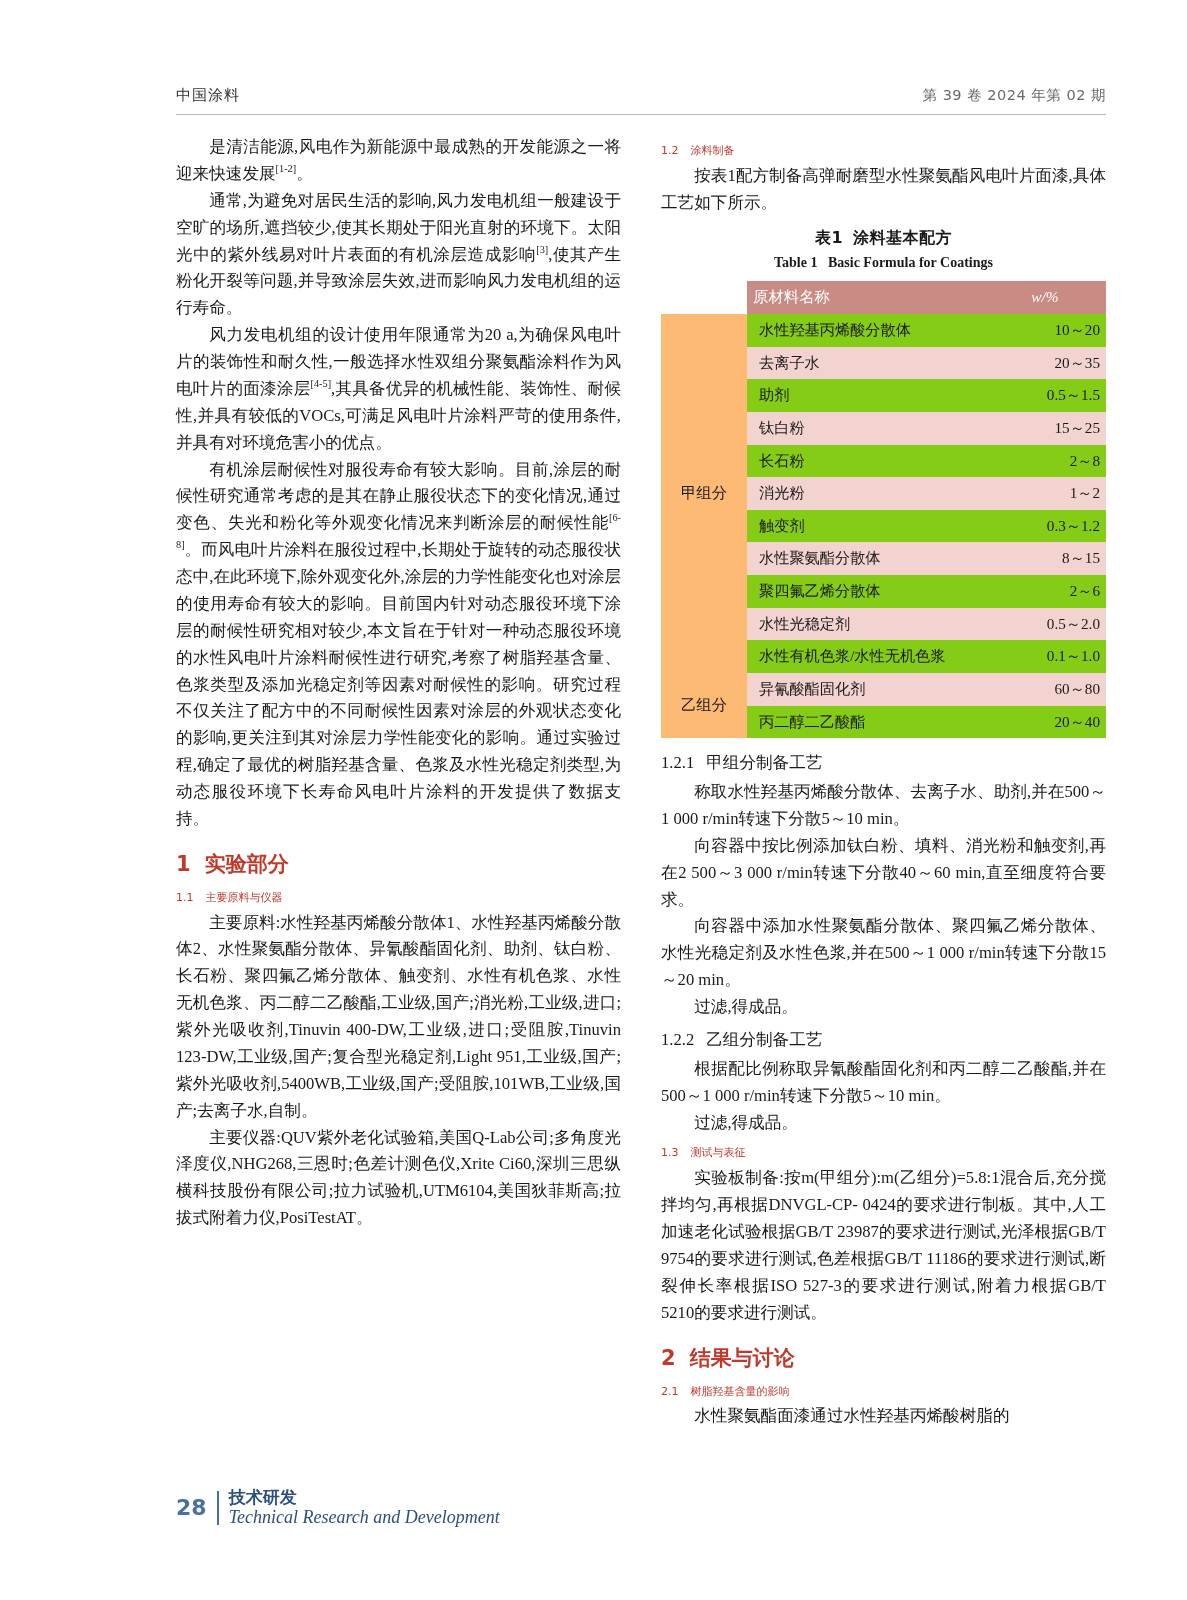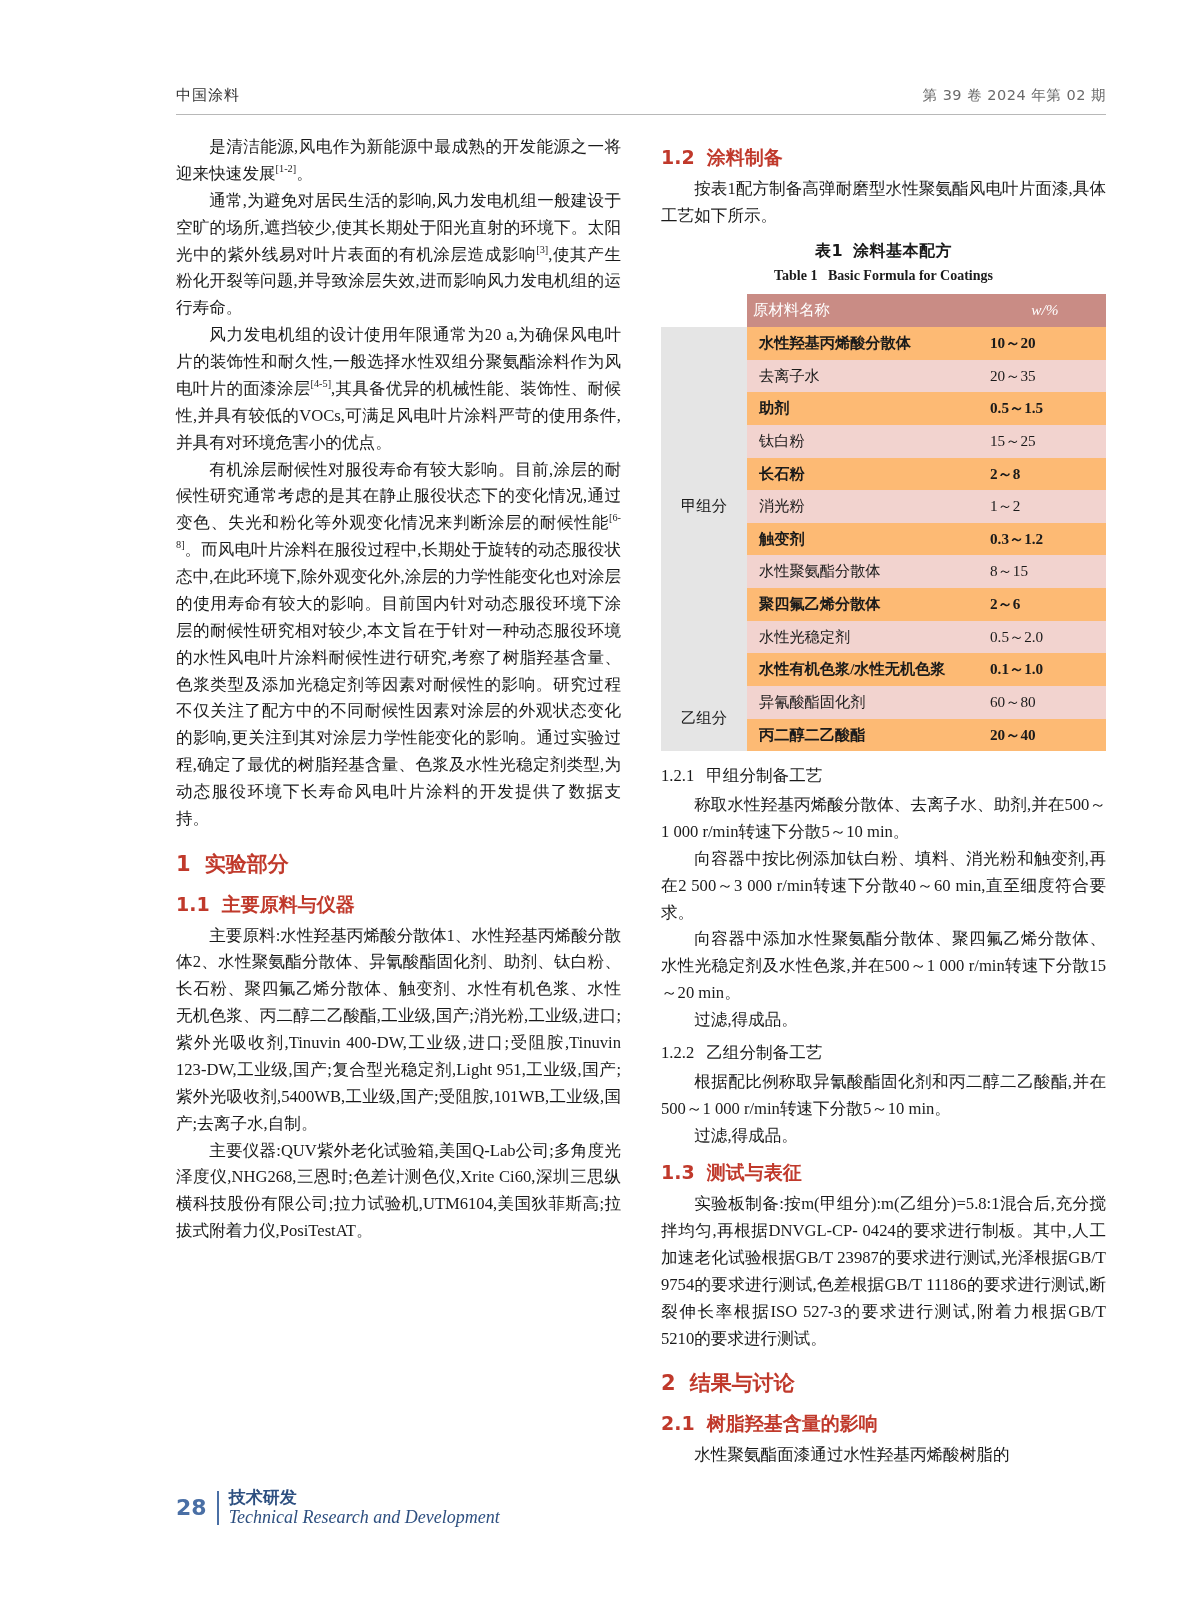--- a/index.html
+++ b/index.html
@@ -62,22 +62,22 @@
     font-size:21px;
   }
   .sec-h1 .num { color:#c0392b; }
   .sec-h2 {
     display:flex;
     align-items:baseline;
     gap:12px;
     margin:8px 0 3px 0;
     color:#c0392b;
     font-family:"DejaVu Sans", sans-serif;
-    font-weight:bold;
-    font-size:19px;
+    font-weight:normal;
+    font-size:11px;
   }
   .sec-h3 {
     display:flex;
     align-items:flex-start;
     gap:12px;
     margin:6px 0 2px 0;
     color:#1a1a1a;
     font-family:"Liberation Serif", serif;
     font-size:16.6px;
   }
@@ -116,27 +116,27 @@
     font-weight:normal;
     font-family:"Liberation Serif", serif;
     font-size:15.4px;
   }
   table.formula thead th.c-name { }
   table.formula thead th.c-val { text-align:center; width:110px; }
   table.formula td.c-group {
     width:74px;
     text-align:center;
     vertical-align:middle;
-    background:#e5e5e5;
+    background:#fdba74;
     font-size:15.4px;
   }
   table.formula td.c-name { text-align:left; padding-left:12px; }
-  table.formula td.c-val  { text-align:left; width:110px; }
+  table.formula td.c-val  { text-align:right; width:110px; }
   tr.shade td.c-name, tr.shade td.c-val { background:#f2d3cf; }
-  tr.plain td.c-name, tr.plain td.c-val { background:#fdba74;font-weight:bold; }
+  tr.plain td.c-name, tr.plain td.c-val { background:#84cc16; }
 
   
   .footer {
     position:absolute;
     left:128px; bottom:78px;
     display:flex;
     align-items:center;
     gap:10px;
   }
   .footer .pageno {

